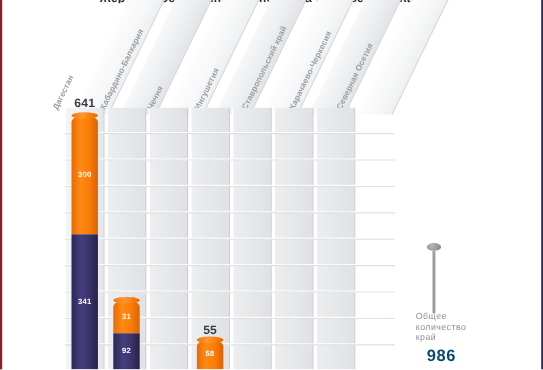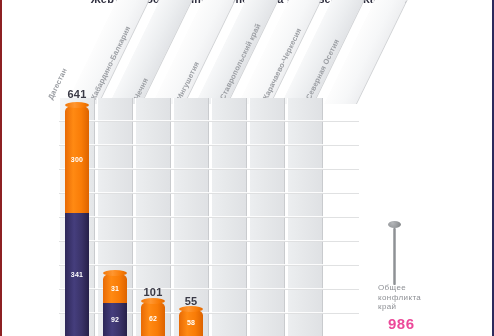--- a/index.html
+++ b/index.html
@@ -217,21 +217,21 @@
     line-height: 9.5px;
     color: #8e9095;
     letter-spacing: .4px;
   }
   .total-val {
     position: absolute;
     left: 386px;
     top: 315px;
     font-size: 15px;
     font-weight: bold;
-    color: #ec4899;
+    color: #0c4a6e;
     letter-spacing: .5px;
   }
 </style>
 </head>
 <body>
 
 <div id="stage">
 
   <div class="title-strip">Жертвы вооружённого конфликта на Северном Кавказе</div>
 
@@ -284,36 +284,32 @@
       <div class="seg wounded cap" style="bottom:123px;height:108px;">300</div>
       <div class="seg killed" style="height:123px;">341</div>
     </div>
 
     <div class="barwrap" style="left:44px;height:231px;">
       <div class="bar-total" style="top:164px;">123</div>
       <div class="seg wounded cap" style="bottom:33px;height:30px;">31</div>
       <div class="seg killed" style="height:33px;">92</div>
     </div>
 
-    <div class="barwrap" style="left:82px;height:231px;">
-      <div class="bar-total" style="top:181px;">101</div>
-      <div class="seg wounded cap" style="bottom:0px;height:35px;">62</div>
-    </div>
 
     <div class="barwrap" style="left:120px;height:231px;">
       <div class="bar-total" style="top:190px;">55</div>
       <div class="seg wounded cap" style="bottom:0px;height:27px;">58</div>
     </div>
 
   </div>
 
 
   <div class="pin-head"></div>
   <div class="pin-stem"></div>
 
   <div class="total-cap">
     <div>Общее</div>
-    <div>конфликта</div>
+    <div>количество</div>
     <div>край</div>
   </div>
   <div class="total-val">986</div>
 
 </div>
 
 </body></html>

